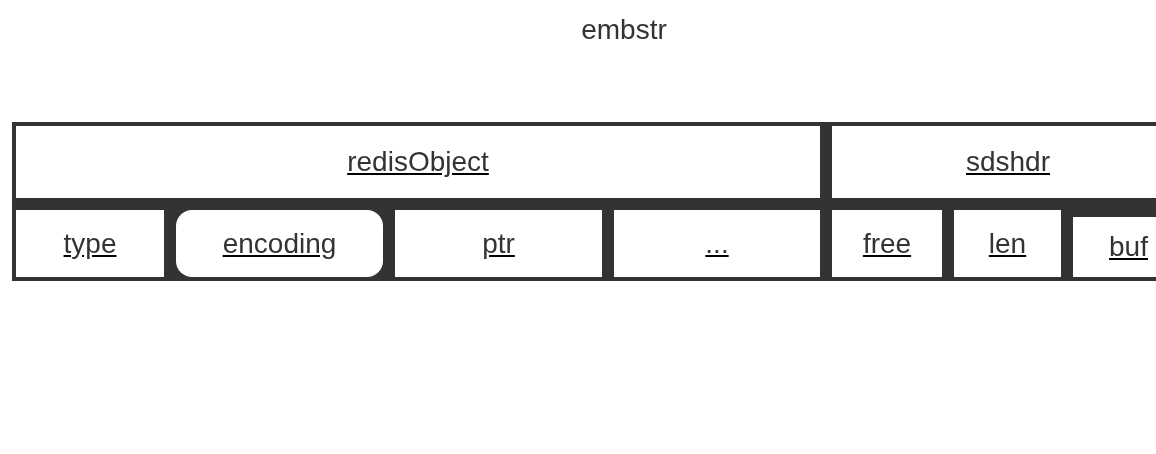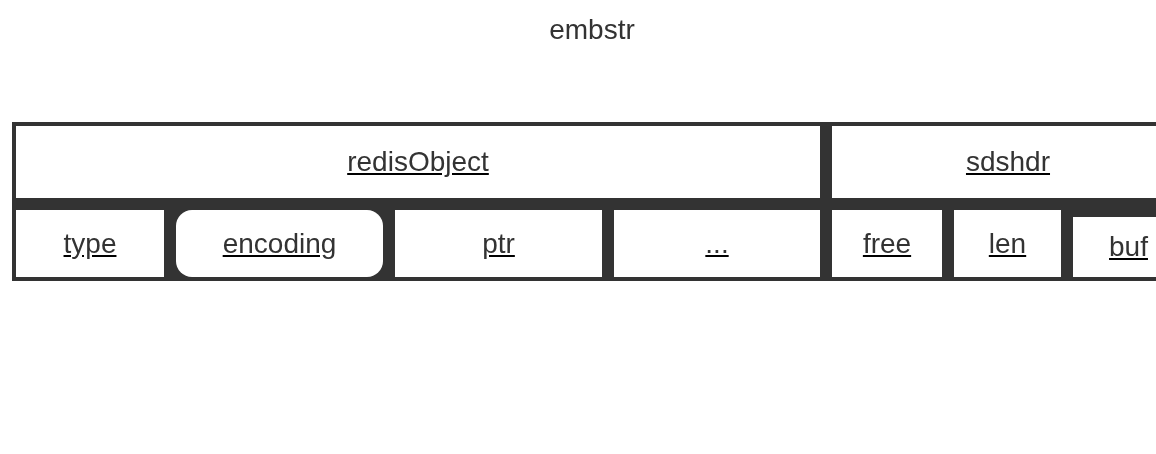--- a/index.html
+++ b/index.html
@@ -17,21 +17,21 @@
   }
   .canvas {
     position: relative;
     width: 1156px;
     height: 454px;
     background: var(--bg);
   }
   .diagram-title {
     position: absolute;
     top: 14px;
-    left: 592px;
+    left: 624px;
     transform: translateX(-50%);
     font-size: 28px;
     line-height: 32px;
     color: var(--text);
     white-space: nowrap;
   }
   .struct-table {
     position: absolute;
     left: 12px;
     top: 122px;

